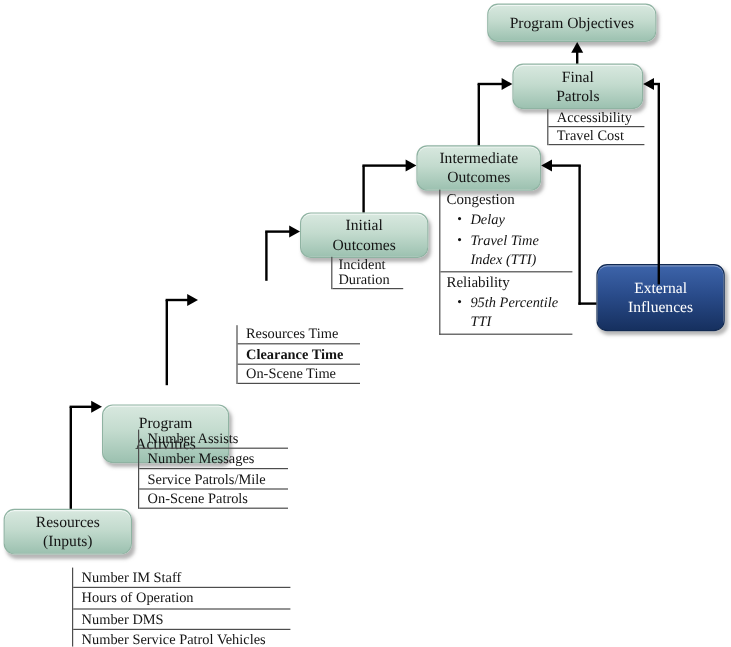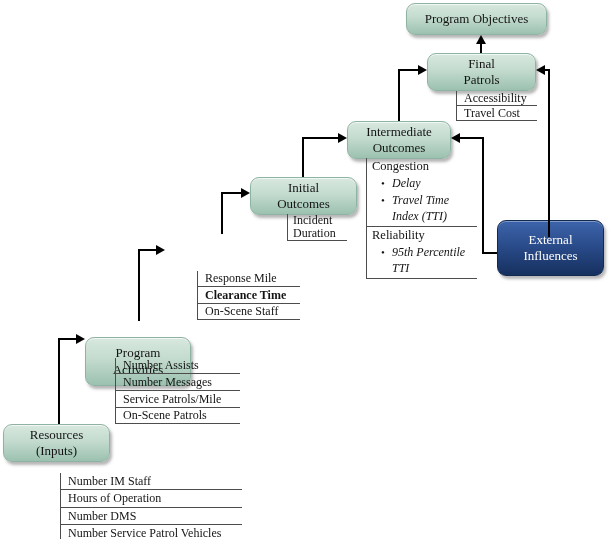--- a/index.html
+++ b/index.html
@@ -90,28 +90,28 @@
     </div>
     <div class="section-divider">
       <div class="mheading" style="height:17px;">Reliability</div>
       <div class="bullet-row" style="min-height:34px;">
         <span class="bullet-glyph">•</span>
         <span>95th Percentile TTI</span>
       </div>
     </div>
   </div>
 
-  <div class="mlist" style="left:287px;top:214px;width:60px;">
+  <div class="mlist" style="left:276px;top:214px;width:60px;">
     <div class="mrow" style="min-height:26px;line-height:13px;padding-left:5px;">Incident Duration</div>
   </div>
 
   <div class="mlist" style="left:197px;top:271px;width:103px;">
-    <div class="mrow" style="height:16px;">Response Mile</div>
+    <div class="mrow" style="height:16px;">Resources Time</div>
     <div class="mrow" style="height:17px;font-weight:bold;">Clearance Time</div>
-    <div class="mrow" style="height:16px;">On-Scene Staff</div>
+    <div class="mrow" style="height:16px;">On-Scene Time</div>
   </div>
 
   <div class="mlist" style="left:115px;top:358px;width:125px;">
     <div class="mrow" style="height:16px;">Number Assists</div>
     <div class="mrow" style="height:17px;">Number Messages</div>
     <div class="mrow" style="height:17px;">Service Patrols/Mile</div>
     <div class="mrow" style="height:16px;">On-Scene Patrols</div>
   </div>
 
   <div class="mlist" style="left:38px;top:473px;width:182px;margin-left:22px;">

